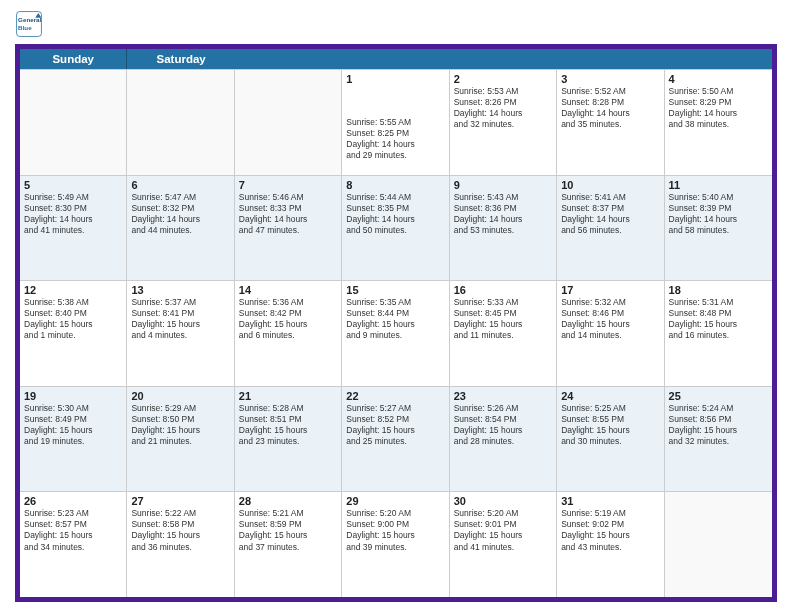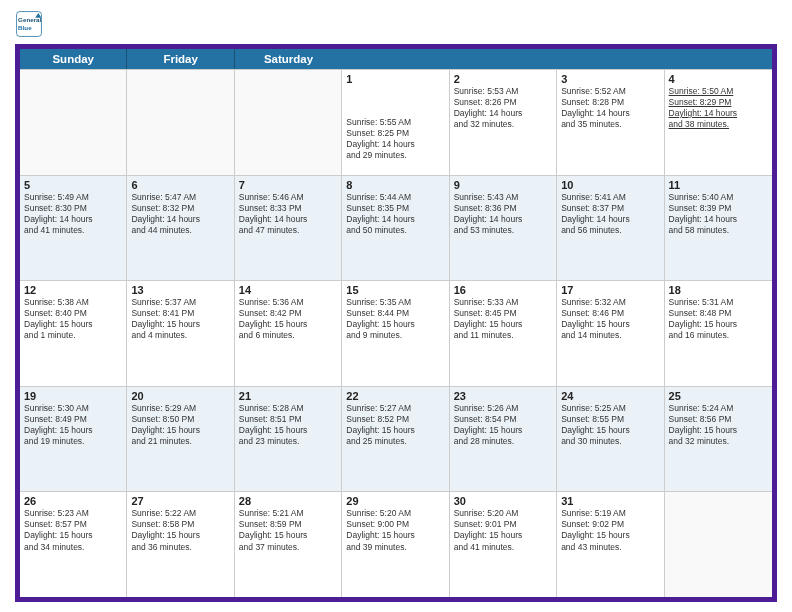--- a/index.html
+++ b/index.html
@@ -127,21 +127,20 @@
     </div>
     <div class="title-block">
       <div class="main-title"></div>
       <div class="subtitle"></div>
     </div>
   </div>
 
   <div class="calendar">
     <div class="cal-header-row">
     <div class="cal-header-cell">Sunday</div>
-        <div class="cal-header-cell">Friday</div>
         <div class="cal-header-cell">Saturday</div>
       </div>
     <div class="cal-body">
     <div class="cal-week">
           <div class="cal-cell empty"></div>
           <div class="cal-cell empty"></div>
           <div class="cal-cell empty"></div>
           <div class="cal-cell">
             <div class="day-num">1</div>
             <div class="day-info" style="white-space: pre-line; margin-top: 32px;">Sunrise: 5:55 AM
@@ -158,21 +157,21 @@
           </div>
           <div class="cal-cell">
             <div class="day-num">3</div>
             <div class="day-info" style="white-space: pre-line;">Sunrise: 5:52 AM
 Sunset: 8:28 PM
 Daylight: 14 hours
 and 35 minutes.</div>
           </div>
           <div class="cal-cell">
             <div class="day-num">4</div>
-            <div class="day-info" style="white-space: pre-line; text-decoration: underline;">Sunrise: 5:50 AM
+            <div class="day-info" style="white-space: pre-line;">Sunrise: 5:50 AM
 Sunset: 8:29 PM
 Daylight: 14 hours
 and 38 minutes.</div>
           </div>
         </div>
         <div class="cal-week">
           <div class="cal-cell alt-row">
             <div class="day-num">5</div>
             <div class="day-info" style="white-space: pre-line;">Sunrise: 5:49 AM
 Sunset: 8:30 PM

